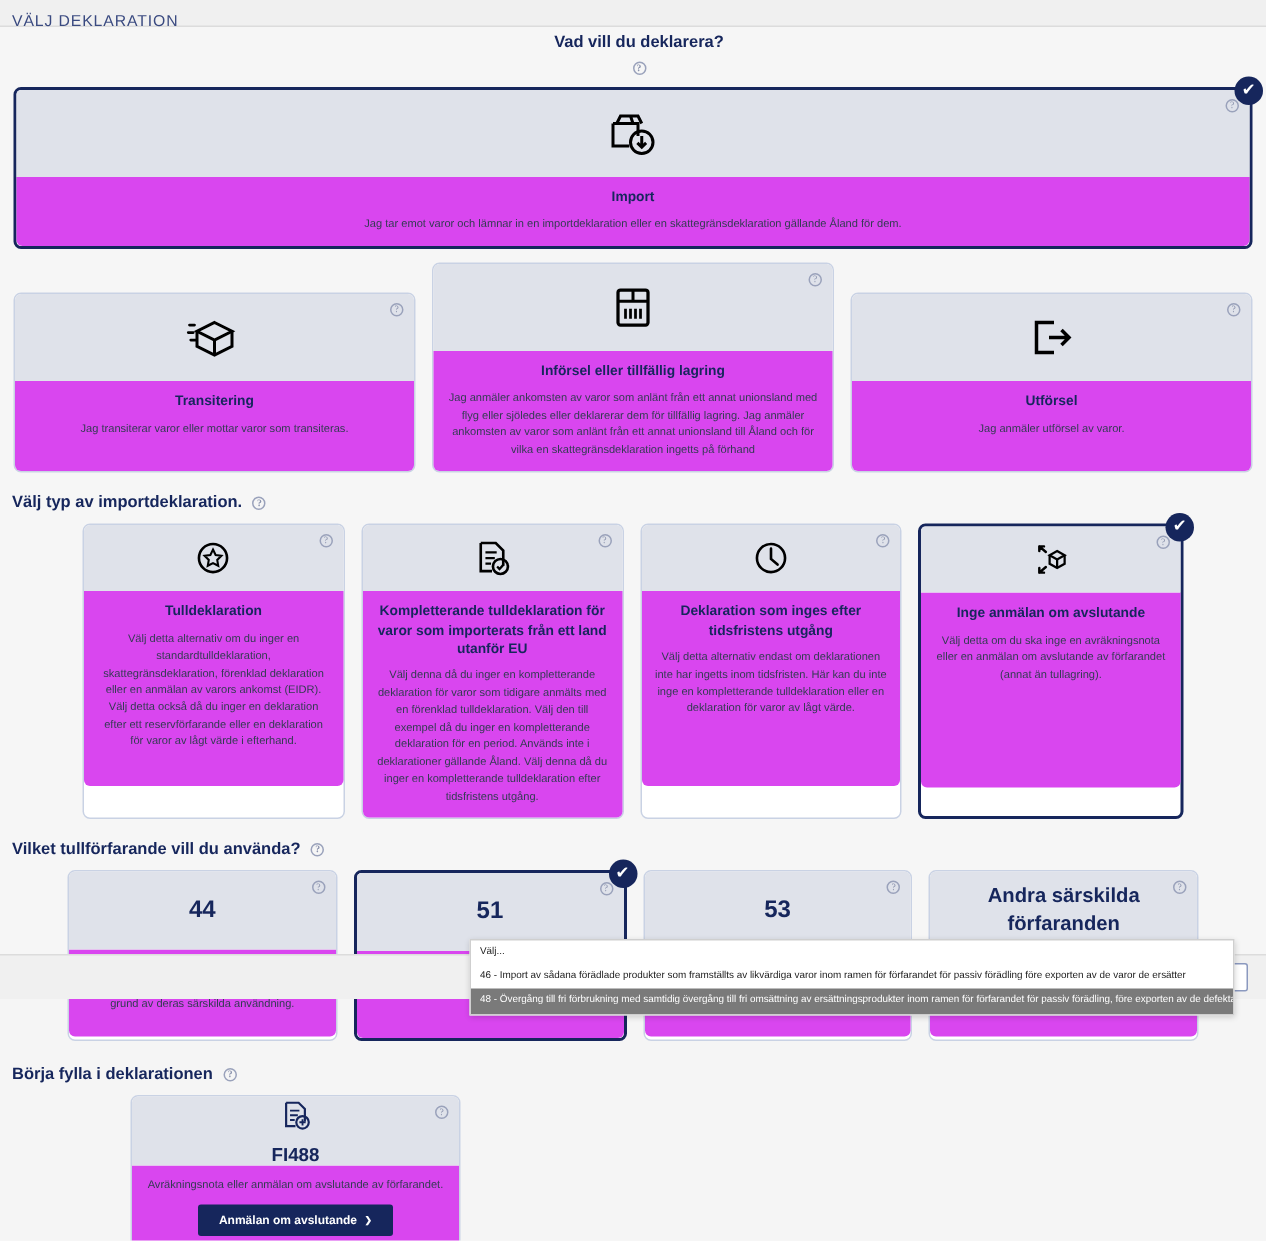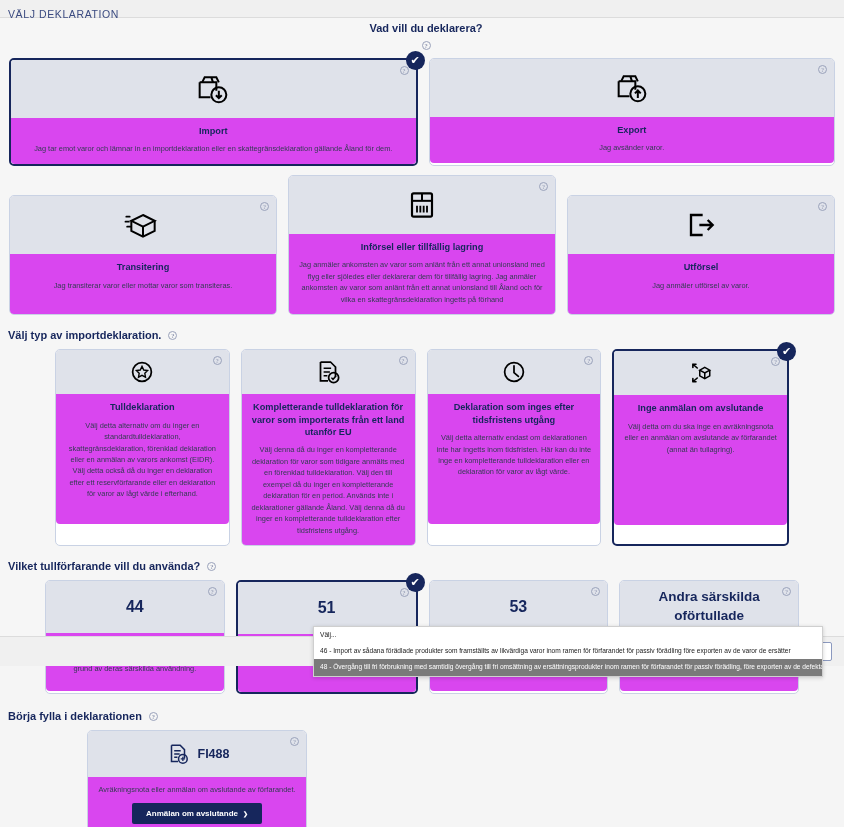--- a/index.html
+++ b/index.html
@@ -132,21 +132,21 @@
     z-index: 40;
   }
   .dd-opt {
     font-size: 6.6px; color: #1b1b1b;
     padding: 4px 6px; line-height: 1.25;
     white-space: nowrap; overflow: hidden;
   }
   .dd-opt.hl { background: #7a7a7a; color: #fff; }
 
   
-  #sec4 .card .head { height: 46px; flex-direction: row; gap: 7px; }
+  #sec4 .card .head { height: 46px; flex-direction: column; gap: 7px; }
   .fi-label { font-size: 12.5px; font-weight: bold; color: #16265c; }
   .primary-btn {
     display: inline-flex; align-items: center; gap: 5px;
     background: #16265c; color: #fff;
     border: none; border-radius: 2px;
     font-size: 8px; font-weight: bold;
     padding: 6px 14px; margin-top: 7px;
     font-family: "Liberation Sans", sans-serif;
     cursor: pointer;
   }
@@ -197,36 +197,20 @@
               <circle cx="31" cy="31" r="9" fill="none" stroke="#000" stroke-width="2.4"></circle>
               <path d="M31 26v9M27.5 31.5l3.5 3.5 3.5-3.5" fill="none" stroke="#000" stroke-width="2.4"></path>
             </svg>
           </div>
           <div class="body">
             <div class="ttl">Import</div>
             <div class="desc">Jag tar emot varor och lämnar in en importdeklaration eller en skattegränsdeklaration gällande Åland för dem.</div>
           </div>
         </div>
 
-        <div class="card">
-          <div class="head">
-            <span class="card-info">?</span>
-            <svg width="40" height="40" viewBox="0 0 48 48">
-              <path d="M8 16h20v10" fill="none" stroke="#000" stroke-width="2.4"></path>
-              <path d="M8 16v18h13" fill="none" stroke="#000" stroke-width="2.4"></path>
-              <path d="M11 16l3-6h8l2 6M24 16l-2-6h6l3 6" fill="none" stroke="#000" stroke-width="2.4"></path>
-              <circle cx="31" cy="31" r="9" fill="none" stroke="#000" stroke-width="2.4"></circle>
-              <path d="M31 36v-9M27.5 30.5l3.5-3.5 3.5 3.5" fill="none" stroke="#000" stroke-width="2.4"></path>
-            </svg>
-          </div>
-          <div class="body">
-            <div class="ttl">Export</div>
-            <div class="desc">Jag avsänder varor.</div>
-          </div>
-        </div>
 
       </div>
 
       <div class="row r2" style="margin-top:9px;align-items:flex-end;">
 
         <div class="card">
           <div class="head">
             <span class="card-info">?</span>
             <svg width="40" height="40" viewBox="0 0 48 48">
               <path d="M24 12l14 7-14 7-14-7z" fill="none" stroke="#000" stroke-width="2.4"></path>
@@ -379,21 +363,21 @@
             <span class="numlabel">53</span>
           </div>
           <div class="body">
             <div class="desc">Hänförande av varor till förfarandet för tillfällig införsel.</div>
           </div>
         </div>
 
         <div class="card" id="andra-card">
           <div class="head">
             <span class="card-info">?</span>
-            <span class="andra-ttl">Andra särskilda oförtullade</span>
+            <span class="andra-ttl">Andra särskilda förfaranden</span>
           </div>
           <div class="body">
             <div class="field-label">Begärt förfarande</div>
             <div class="select-box">
               <span>Välj...</span>
               <span class="select-caret"></span>
             </div>
           </div>
         </div>
       </div>

